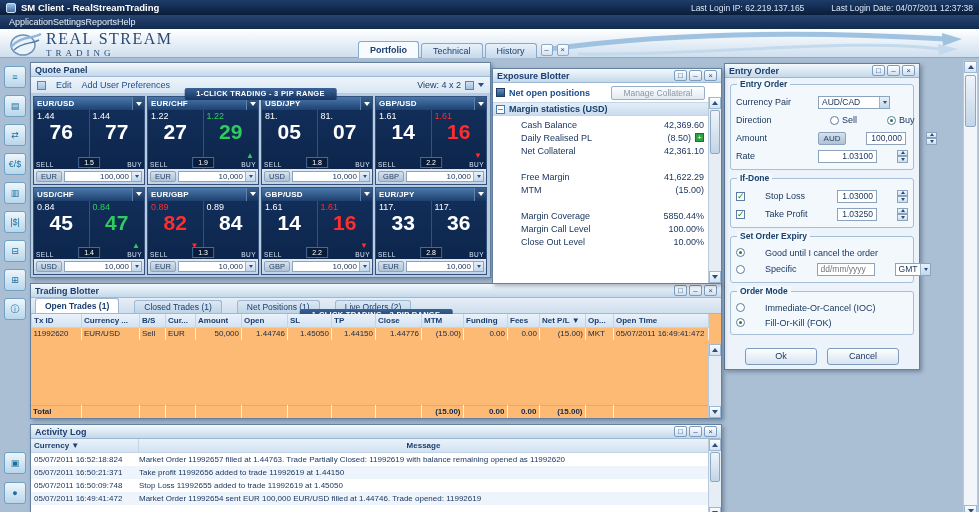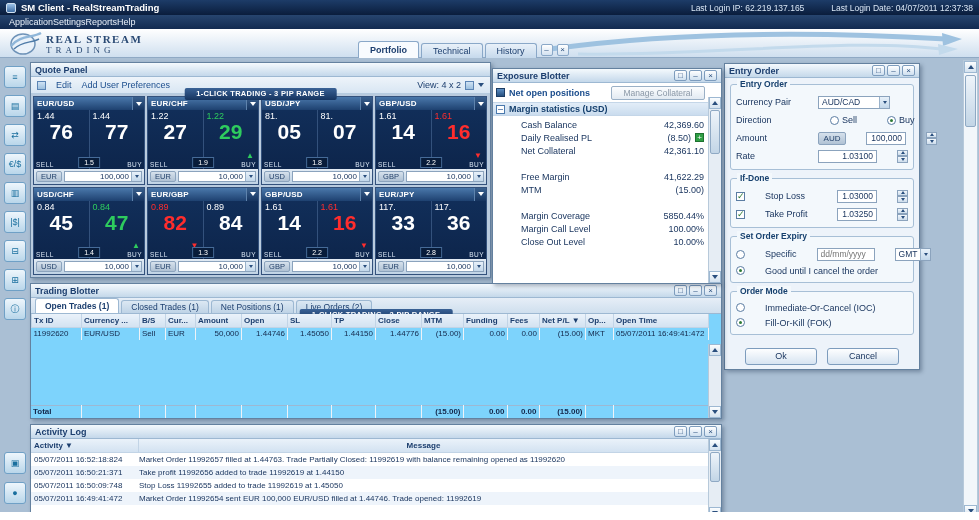--- a/index.html
+++ b/index.html
@@ -10,21 +10,21 @@
   .titlebar{position:absolute;left:0;top:0;width:979px;height:15px;background:linear-gradient(#20406f,#0a1d3c);background:linear-gradient(#1d3c68,#0a1d3c);color:#fff;display:flex;align-items:center;padding:0 6px;gap:5px;}
   .app-icon{width:10px;height:10px;border-radius:2px;background:linear-gradient(#9cc2e8,#3e6ea6);border:1px solid #cfe0f0;flex:none;}
   .tb-title{font-size:9.5px;font-weight:bold;white-space:nowrap;}
   .tb-spacer{flex:1;}
   .login-info{font-size:8.5px;color:#d9e6f5;white-space:nowrap;margin-left:22px;}
   .menubar{position:absolute;left:0;top:15px;width:979px;height:14px;background:linear-gradient(#27456f,#122a50);display:flex;align-items:center;gap:16px;padding:0 9px;}
   .menu-item{color:#eaf1fa;font-size:9px;cursor:default;}
   .header{position:absolute;left:0;top:29px;width:979px;height:29px;background:linear-gradient(#ffffff,#cfdfef);border-bottom:1px solid #8fa9c4;}
   .logo{position:absolute;left:8px;top:1px;display:flex;align-items:center;gap:4px;}
   .logo-text{font-family:"Liberation Serif","DejaVu Serif",serif;color:#2a4a74;}
-  .logo-l1{font-size:11px;letter-spacing:1.5px;font-weight:bold;}
+  .logo-l1{font-size:16px;letter-spacing:1.5px;font-weight:normal;}
   .logo-l2{font-size:9px;letter-spacing:4px;}
   .swoosh{position:absolute;left:548px;top:2px;}
   .doc-tabs{position:absolute;left:358px;top:12px;display:flex;align-items:flex-end;gap:2px;height:17px;}
   .doc-tab{height:15px;line-height:14px;padding:0 11px;font-size:9px;color:#1c3e6e;background:linear-gradient(#e9f1f9,#c6d9ec);border:1px solid #8aa8c8;border-bottom:none;border-radius:3px 3px 0 0;cursor:default;}
   .doc-tab.active{background:#f8fbfe;font-weight:bold;height:17px;line-height:16px;}
   .strip-btn{width:12px;height:12px;margin-left:2px;margin-bottom:2px;border:1px solid #8aa8c8;border-radius:2px;background:linear-gradient(#fff,#d3e2f1);font-size:8px;line-height:10px;text-align:center;color:#2a4f7e;}
 
   
   .rail{position:absolute;left:2px;top:66px;width:26px;display:flex;flex-direction:column;gap:7px;align-items:center;}
   .rail-bottom{position:absolute;left:2px;top:452px;width:26px;display:flex;flex-direction:column;gap:8px;align-items:center;}
@@ -113,24 +113,24 @@
   .radio{width:9px;height:9px;border:1px solid #5b7da3;border-radius:50%;background:#fff;position:relative;flex:none;}
   .radio.checked::after{content:"";position:absolute;left:2px;top:2px;width:3px;height:3px;border-radius:50%;background:#2d7a35;}
   .checkbox{width:9px;height:9px;border:1px solid #5b7da3;background:#fff;position:relative;font-size:9px;line-height:8px;text-align:center;color:#2d7a35;flex:none;}
   .checkbox.checked::after{content:"✓";position:absolute;left:0;top:-1px;}
   .ccy-mini{width:28px;height:13px;background:linear-gradient(#d6e1ec,#b0c2d4);border:1px solid #8ba3bd;border-radius:2px;font-size:8px;color:#24426b;text-align:center;line-height:12px;flex:none;}
   .eo-buttons{display:flex;gap:10px;justify-content:center;margin-top:auto;}
   .btn{width:72px;height:17px;border:1px solid #7d9cbd;border-radius:3px;background:linear-gradient(#fdfeff,#d7e4f1);font-size:9px;color:#16325c;text-align:center;line-height:15px;}
 
   
   #trading-blotter{left:30px;top:283px;width:692px;height:136px;}
-  .tab-row{height:16px;background:linear-gradient(#e6eef7,#cfdfee);display:flex;align-items:flex-end;gap:2px;padding:2px 4px 0;border-bottom:1px solid #9db8d2;}
+  .tab-row{height:16px;background:linear-gradient(#e6eef7,#cfdfee);display:flex;align-items:flex-end;gap:15px;padding:2px 4px 0;border-bottom:1px solid #9db8d2;}
   .b-tab{height:13px;line-height:12px;padding:0 9px;font-size:8.5px;color:#1c3e6e;background:linear-gradient(#dce8f3,#bed3e6);border:1px solid #9db8d2;border-bottom:none;border-radius:3px 3px 0 0;}
   .b-tab.active{background:#fff;font-weight:bold;height:15px;line-height:14px;}
-  .tb-body{position:absolute;left:0;top:30px;right:0;bottom:0;background:#7dd3fc;}
+  .tb-body{position:absolute;left:0;top:30px;right:0;bottom:0;background:#fdba74;}
   table.grid{border-collapse:collapse;table-layout:fixed;width:677px;font-size:8px;}
   table.grid th{height:13px;background:linear-gradient(#eaf2fa,#d3e2f1);border:1px solid #c2d4e6;border-top:none;font-weight:bold;color:#1c3e6e;text-align:left;padding:0 2px;white-space:nowrap;overflow:hidden;}
   table.grid td{height:13px;padding:0 2px;color:#14284b;white-space:nowrap;overflow:hidden;border-right:1px solid #eef2f7;}
   table.grid td:nth-child(n+5):nth-child(-n+13){text-align:right;}
   .total-table{position:absolute;left:0;bottom:0;border-top:1px solid #9db8d2;}
   .total-table td{font-weight:bold;}
   .blot-scroll{top:30px;bottom:0;height:auto;}
 
   
   #activity-log{left:30px;top:424px;width:692px;height:96px;}
@@ -655,34 +655,34 @@
               </span>
             <span class="step-btn">
                 <span class="tri-d"></span>
               </span>
           </span>
         </div>
       </div>
 
       <div class="group">
         <span class="legend">Set Order Expiry</span>
+        <div class="form-row short">
+          <span class="radio checked"></span>
+          <span>Good until I cancel the order</span>
+        </div>
         <div class="form-row">
           <span class="radio"></span>
           <span style="width:40px;">Specific</span>
           <input class="num-input" style="width: 58px; text-align: left;" readonly="" placeholder="dd/mm/yyyy">
           <span class="select" style="width:36px;">
             <span class="sel-val">GMT</span>
             <span class="dd-arrow">
                 <span class="tri-d"></span>
               </span>
           </span>
-        </div>
-        <div class="form-row short">
-          <span class="radio checked"></span>
-          <span>Good until I cancel the order</span>
         </div>
       </div>
 
       <div class="group">
         <span class="legend">Order Mode</span>
         <div class="form-row short">
           <span class="radio"></span>
           <span>Immediate-Or-Cancel (IOC)</span>
         </div>
         <div class="form-row short">
@@ -823,21 +823,21 @@
     <div class="win-title">
       <span class="wt">Activity Log</span>
       <span class="win-controls">
         <span class="win-btn">□</span>
         <span class="win-btn">–</span>
         <span class="win-btn">×</span>
       </span>
     </div>
     <div class="al-body">
       <div class="al-head">
-        <span class="al-ts-h">Activity ▼</span>
+        <span class="al-ts-h">Currency ▼</span>
         <span class="al-msg-h">Message</span>
       </div>
       <div>
           <div class="al-row">
           <span class="al-ts">05/07/2011 16:52:18:824</span>
           <span class="al-msg">Market Order 11992657 filled at 1.44763. Trade Partially Closed: 11992619  with balance remaining opened as 11992620</span>
         </div>
           <div class="al-row">
           <span class="al-ts">05/07/2011 16:50:21:371</span>
           <span class="al-msg">Take profit 11992656 added to trade 11992619 at 1.44150</span>

